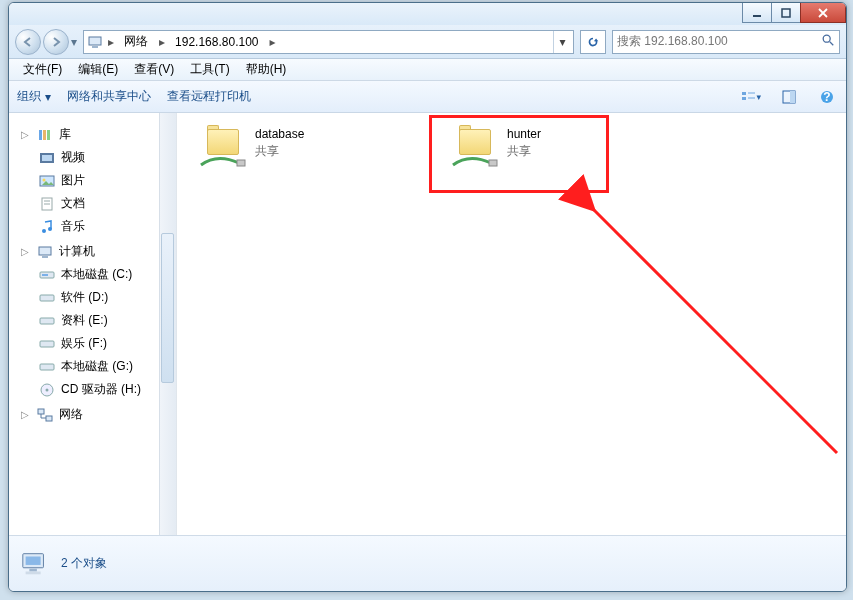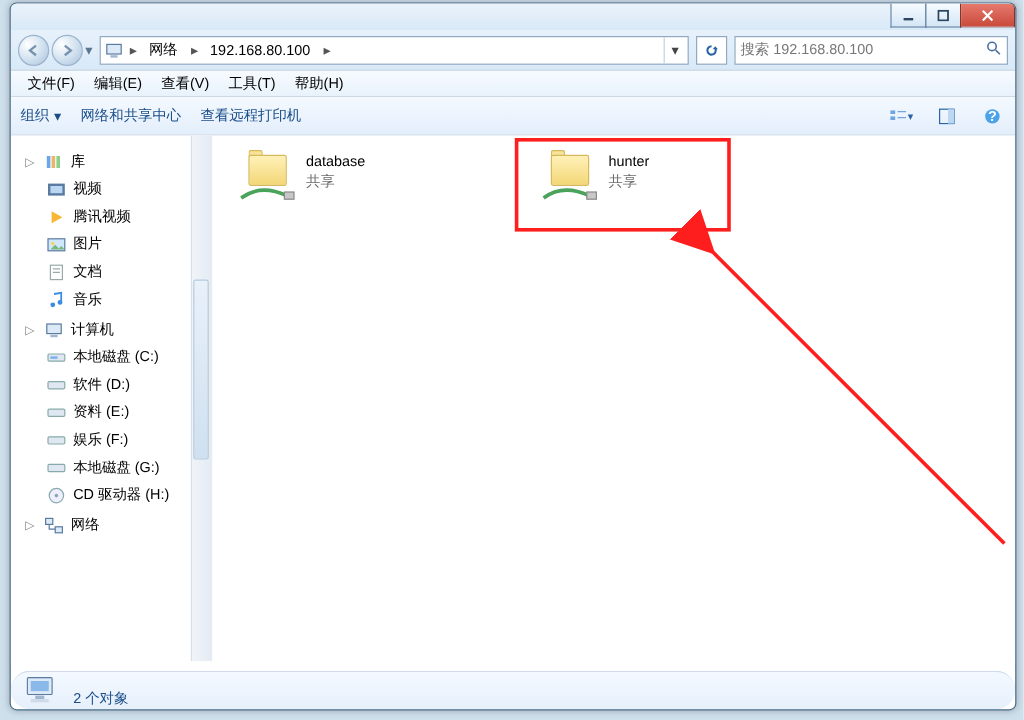--- a/index.html
+++ b/index.html
@@ -58,21 +58,21 @@
 .item .ficon { width:48px; height:44px; position:relative; }
 .item .ficon .folderback { position:absolute; left:8px; top:2px; width:32px; height:26px; background:linear-gradient(#fff1b8,#f3d777); border:1px solid #d7b85a; border-radius:2px; }
 .item .ficon .foldertab { position:absolute; left:8px; top:-2px; width:12px; height:6px; background:#f7e39a; border:1px solid #d7b85a; border-bottom:none; border-radius:2px 2px 0 0; }
 .item .ficon .cable { position:absolute; left:0px; bottom:2px; width:48px; height:14px; }
 .item .meta .name { color:#000; }
 .item .meta .sub { color:#6d6d6d; margin-top:2px; }
 .highlight { position:absolute; border: 3px solid #ff1e1e; width: 180px; height: 78px; left: 252px; top: 2px; pointer-events:none; }
 .arrow { position:absolute; pointer-events:none; }
 
 
-.statusbar { position:absolute; left:0; right:0; bottom:0; height:32px; background:linear-gradient(#f4f9ff,#e6f0fb); border-top:1px solid #cfdbe8; display:flex; align-items:flex-end; padding:0 10px; gap:10px; color:#1b4e89;border-radius:17px; }
+.statusbar { position:absolute; left:0; right:0; bottom:0; height:56px; background:linear-gradient(#f4f9ff,#e6f0fb); border-top:1px solid #cfdbe8; display:flex; align-items:center; padding:0 10px; gap:10px; color:#1b4e89; }
 .statusbar .sicon { width:32px; height:32px; display:flex; align-items:center; justify-content:center; }
 
 
 .ic { width:16px; height:16px; }
 </style>
 </head>
 <body>
 
 <div class="frame">
   <div class="window">
@@ -204,28 +204,20 @@
           </ul>
           <ul class="sub">
             <li>
                 <span class="ticon">
                   <svg class="ic" viewBox="0 0 16 16">
                     <rect x="1" y="3" width="14" height="10" fill="#5a7aa0"></rect>
                     <rect x="3" y="5" width="10" height="6" fill="#bcd7f2"></rect>
                   </svg>
                 </span>
                 <span>视频</span>
-              </li>
-            <li>
-                <span class="ticon">
-                  <svg class="ic" viewBox="0 0 16 16">
-                    <polygon points="4,3 13,8 4,13" fill="#f7b733"></polygon>
-                  </svg>
-                </span>
-                <span>腾讯视频</span>
               </li>
             <li>
                 <span class="ticon">
                   <svg class="ic" viewBox="0 0 16 16">
                     <rect x="1" y="3" width="14" height="10" fill="#cfe7ff" stroke="#5a7aa0"></rect>
                     <circle cx="5" cy="7" r="1.5" fill="#f7d75a"></circle>
                     <path d="M3 12 L7 8 L10 11 L12 9 L15 12 Z" fill="#7ab87a"></path>
                   </svg>
                 </span>
                 <span>图片</span>

